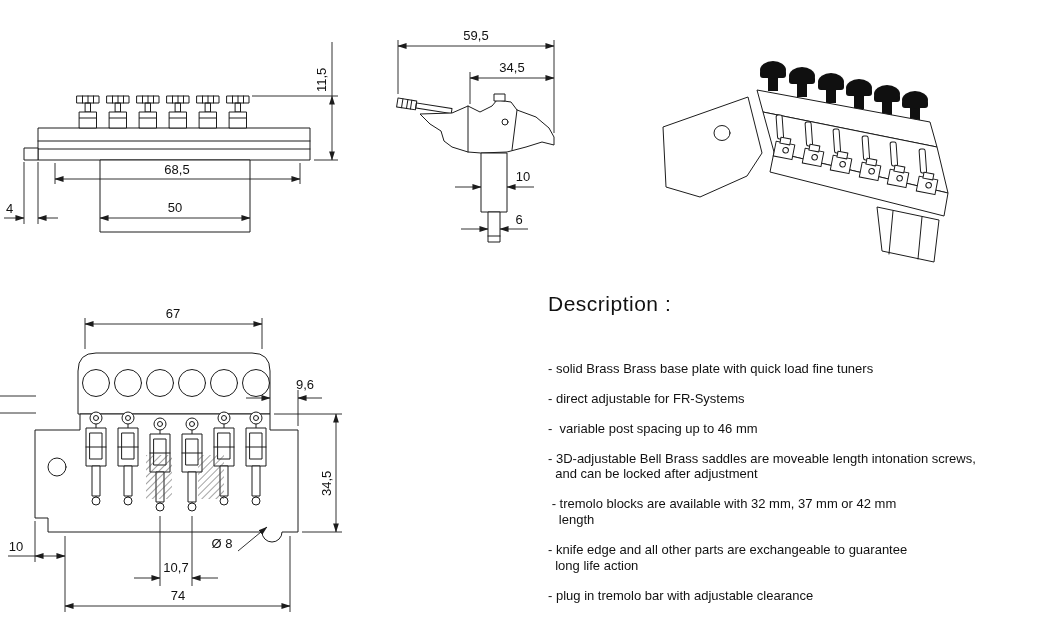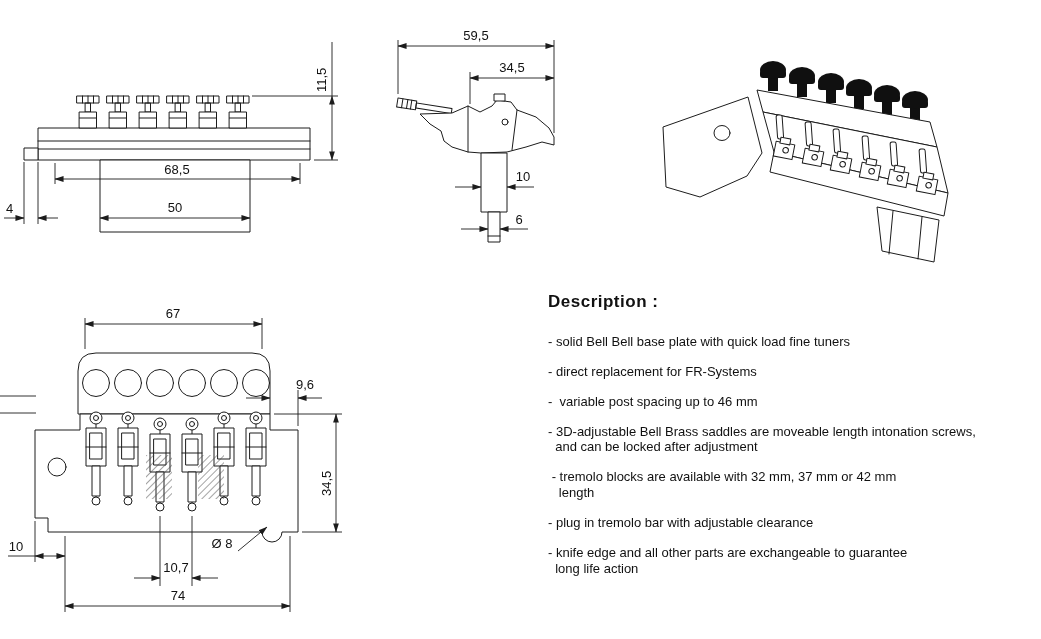--- a/index.html
+++ b/index.html
@@ -5,21 +5,21 @@
   * { margin:0; padding:0; box-sizing:border-box; }
   html,body { width:1041px; height:639px; background:#ffffff; position:relative; overflow:hidden;
               font-family:"Liberation Sans", sans-serif; color:#111; }
   svg.drawing { position:absolute; left:0; top:0; }
   .ln   { fill:none; stroke:#1c1c1c; stroke-width:1; stroke-linejoin:round; stroke-linecap:round; }
   .fillw{ fill:#ffffff; stroke:#1c1c1c; stroke-width:1; stroke-linejoin:round; }
   .dk   { fill:#101010; stroke:none; }
   .dim  { fill:none; stroke:#1c1c1c; stroke-width:0.9; }
   svg text { font-family:"Liberation Sans", sans-serif; font-size:13px; fill:#111; }
   .desc { position:absolute; left:548px; top:292px; width:490px; }
-  .desc-title { font-size:17px; margin-bottom:22px; letter-spacing:0.5px;font-weight:bold; }
+  .desc-title { font-size:21px; margin-bottom:45px; letter-spacing:0.5px; }
   .desc-item  { font-size:13px; line-height:1.22; margin-bottom:14px; white-space:pre-wrap; }
 </style>
 </head>
 <body>
 
 <svg class="drawing" width="1041" height="639" viewBox="0 0 1041 639">
   <defs>
     <marker id="arrE" viewBox="0 0 10 10" refX="9.5" refY="5" markerWidth="10" markerHeight="10" orient="auto">
       <path d="M0,1.8 L10,5 L0,8.2 Z" fill="#1c1c1c"></path>
     </marker>
@@ -281,23 +281,23 @@
     <g>
       <line class="dim" x1="290" y1="536" x2="290" y2="612"></line>
       <line class="dim" x1="65" y1="606" x2="290" y2="606" marker-start="url(#arrS)" marker-end="url(#arrE)"></line>
       <text x="178" y="600" text-anchor="middle">74</text>
     </g>
   </g>
 </svg>
 
 <div class="desc">
   <div class="desc-title">Description :</div>
-  <div class="desc-item">- solid Bell Bell base plate with quick load fine tuners</div>
-  <div class="desc-item">- direct replacement for FR-Systems</div>
+  <div class="desc-item">- solid Brass Brass base plate with quick load fine tuners</div>
+  <div class="desc-item">- direct adjustable for FR-Systems</div>
   <div class="desc-item">-  variable post spacing up to 46 mm</div>
   <div class="desc-item">- 3D-adjustable Bell Brass saddles are moveable length intonation screws,
   and can be locked after adjustment</div>
   <div class="desc-item"> - tremolo blocks are available with 32 mm, 37 mm or 42 mm
    length</div>
-  <div class="desc-item">- plug in tremolo bar with adjustable clearance</div>
   <div class="desc-item">- knife edge and all other parts are exchangeable to guarantee
   long life action</div>
+  <div class="desc-item">- plug in tremolo bar with adjustable clearance</div>
 </div>
 
 </body></html>

